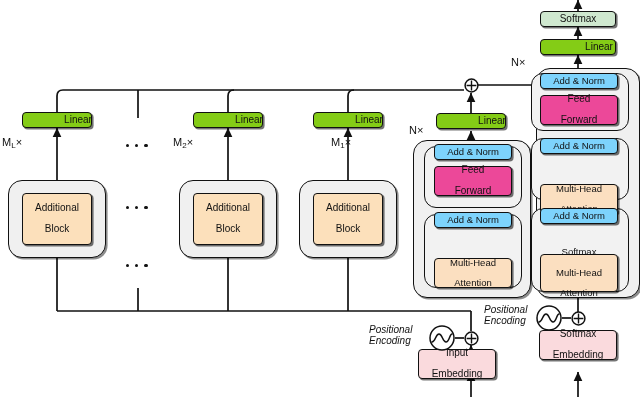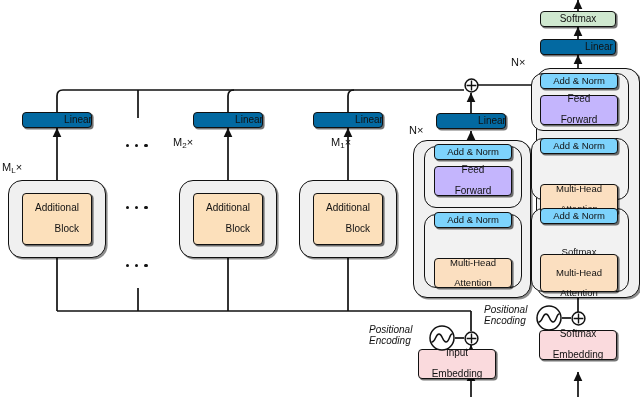--- a/index.html
+++ b/index.html
@@ -30,27 +30,27 @@
     align-items:center;
     justify-content:center;
     text-align:center;
     line-height:1.08;
     color:#111;
     z-index:3;
     box-shadow:1.6px 1.6px 0 rgba(0,0,0,.55);
   }
   .node span{display:block;}
   
-  .c-linear   {background:#0369a1;padding-left:42px;}
+  .c-linear   {background:#84cc16;padding-left:42px;}
   .c-softmax  {background:#cfe8cf;}
   .c-addnorm  {background:#7dd3fc;}
-  .c-ff       {background:#c4b5fd;}
+  .c-ff       {background:#ec4899;}
   .c-attn     {background:#fbdfc0;margin-top:24px;}
   .c-embed    {background:#fadadd;}
-  .c-addl     {background:#fce0bb;text-align:right;}
+  .c-addl     {background:#fce0bb;}
 
   
   .container{
     position:absolute;
     box-sizing:border-box;
     background:#f0f0f0;
     border:1.4px solid #111;
     border-radius:14px;
     z-index:1;
     box-shadow:1.6px 1.6px 0 rgba(0,0,0,.45);
@@ -186,21 +186,21 @@
       <path d="M471,349 L471,345" marker-end="url(#ah)"></path>
 
       <path d="M455,338 L464,338"></path>
 
       <path d="M471,331 L471,311"></path>
 
       <path d="M562,318 L571,318"></path>
     </g>
   </svg>
 
-  <div class="lbl" style="left:2px;top:136px;font-size:11px;margin-top:25px;"><span>M</span><span class="sub">L</span><span>×</span></div>
+  <div class="lbl" style="left:2px;top:136px;font-size:11px;"><span>M</span><span class="sub">L</span><span>×</span></div>
   <div class="container" style="left:8px;top:180px;width:98px;height:78px;"></div>
   <div class="node c-addl" style="left:22px;top:193px;width:70px;height:52px;font-size:10px;">
     <span><span>Additional</span><br><span>Block</span></span>
   </div>
   <div class="node c-linear" style="left:22px;top:112px;width:70px;height:16px;font-size:10px;">
     <span>Linear</span>
   </div>
 
   <div class="lbl" style="left:173px;top:136px;font-size:11px;"><span>M</span><span class="sub">2</span><span>×</span></div>
   <div class="container" style="left:179px;top:180px;width:98px;height:78px;"></div>

